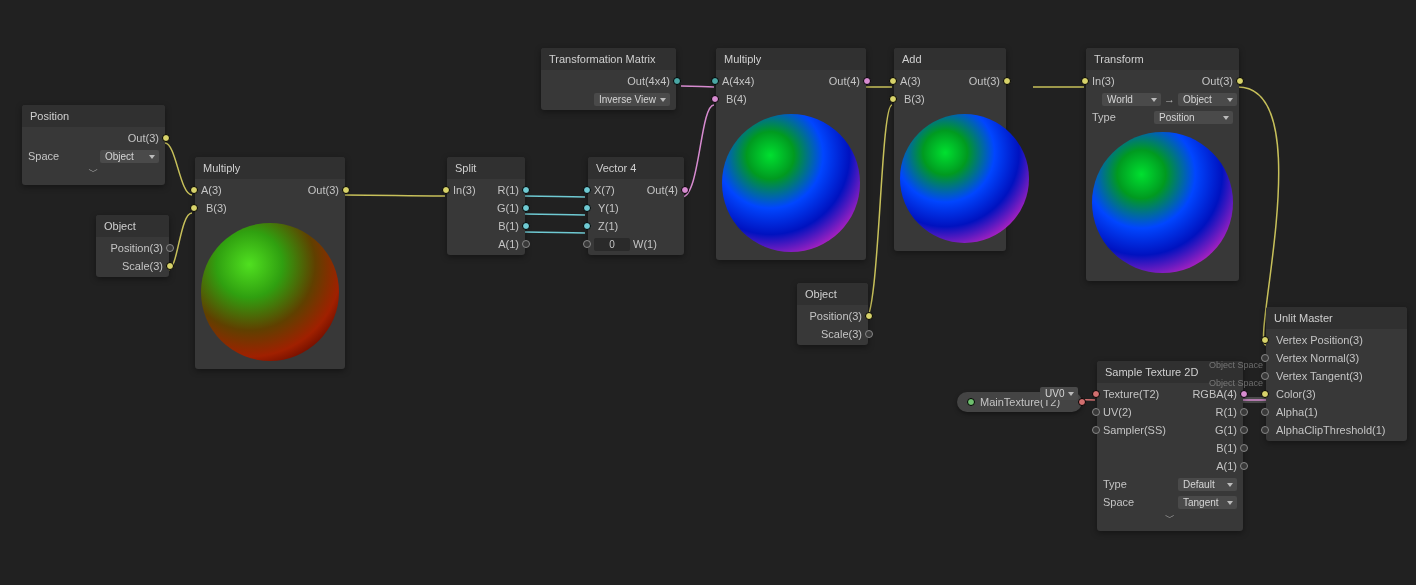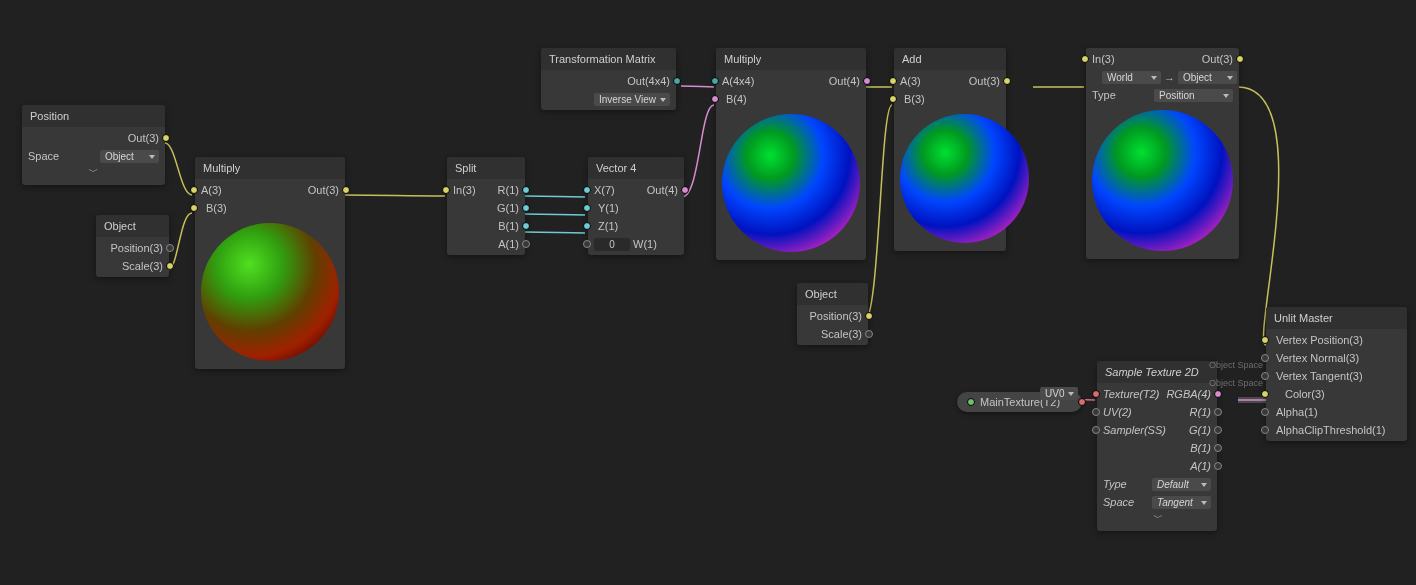--- a/index.html
+++ b/index.html
@@ -235,20 +235,21 @@
           <span class="port out yellow"></span>
         </div>
     <div class="row right">
           <span class="label">Scale(3)</span>
           <span class="port out hollow"></span>
         </div>
   </div>
 </div>
 
 <div class="node" style="left:1086px;top:48px;width:153px;">
+  <div class="node-header">Transform</div>
   <div class="node-body">
     <div class="row split">
           <span style="display:flex;align-items:center;gap:4px;">
             <span class="port in yellow"></span>
             <span class="label">In(3)</span>
           </span>
           <span style="display:flex;align-items:center;gap:4px;">
             <span class="label">Out(3)</span>
             <span class="port out yellow"></span>
           </span>
@@ -267,21 +268,21 @@
         </div>
   </div>
 </div>
 
 <div class="pill" style="left:957px;top:392px;">
   <span class="port green" style="position:static"></span>
   <span class="label">MainTexture(T2)</span>
   <span class="port red" style="position:absolute;right:-4px;top:6px;"></span>
 </div>
 
-<div class="node" style="left:1097px;top:361px;width:120px;font-style:italic;">
+<div class="node" style="left:1097px;top:361px;width:146px;">
   <div class="node-header">Sample Texture 2D</div>
   <div class="node-body">
     <div class="row split">
           <span style="display:flex;align-items:center;gap:4px;">
             <span class="port in red"></span>
             <span class="label">Texture(T2)</span>
           </span>
           <span style="display:flex;align-items:center;gap:4px;">
             <span class="label">RGBA(4)</span>
             <span class="port out pink"></span>
@@ -341,21 +342,21 @@
     <div class="row left">
           <span class="port in hollow"></span>
           <span class="label" style="margin-left:4px">Vertex Normal(3)</span>
         </div>
     <div class="row left">
           <span class="port in hollow"></span>
           <span class="label" style="margin-left:4px">Vertex Tangent(3)</span>
         </div>
     <div class="row left">
           <span class="port in yellow"></span>
-          <span class="label" style="margin-left:13px">Color(3)</span>
+          <span class="label" style="margin-left:4px">Color(3)</span>
         </div>
     <div class="row left">
           <span class="port in hollow"></span>
           <span class="label" style="margin-left:4px">Alpha(1)</span>
         </div>
     <div class="row left">
           <span class="port in hollow"></span>
           <span class="label" style="margin-left:4px">AlphaClipThreshold(1)</span>
         </div>
   </div>

